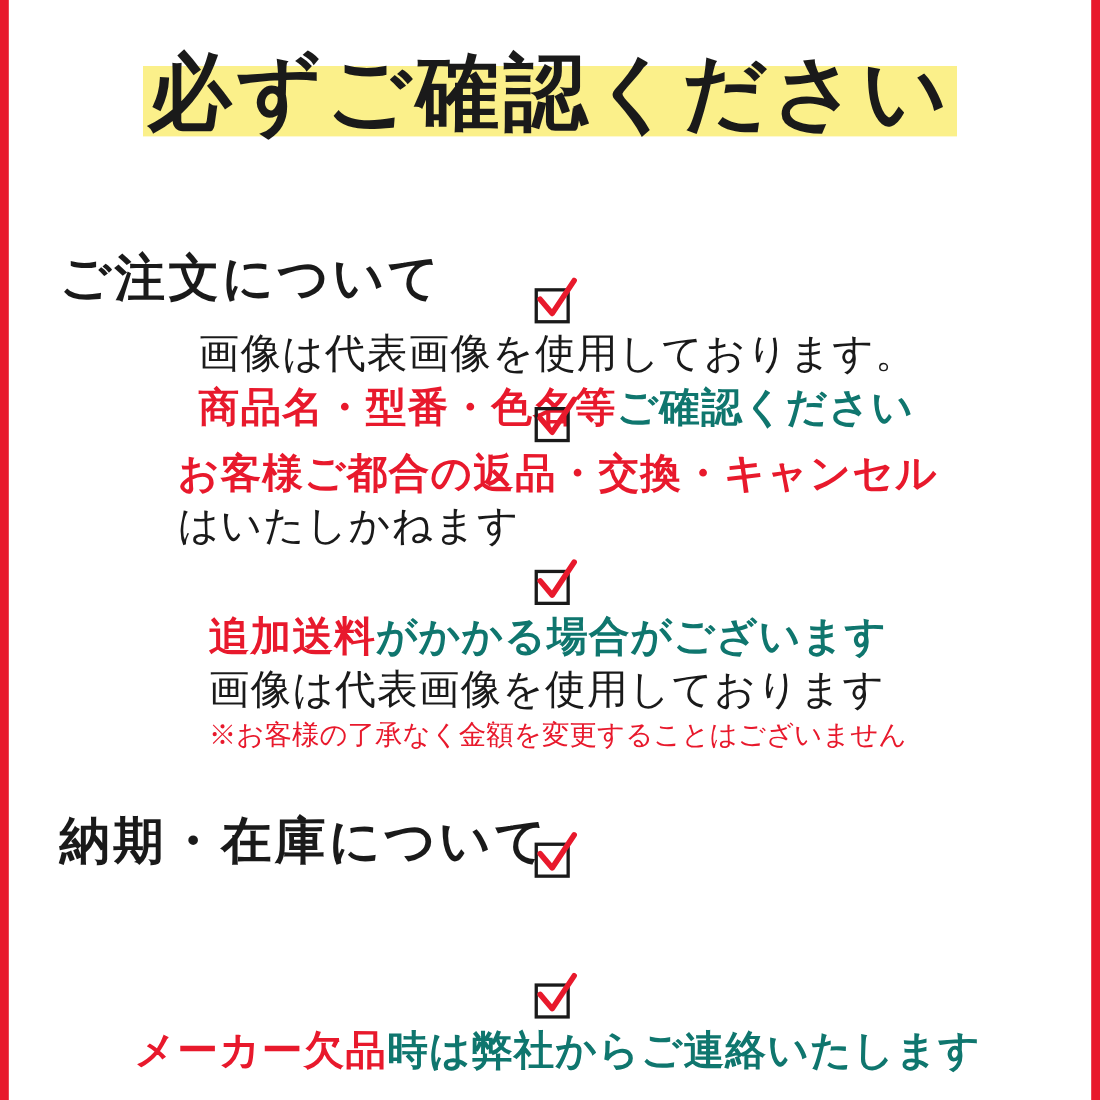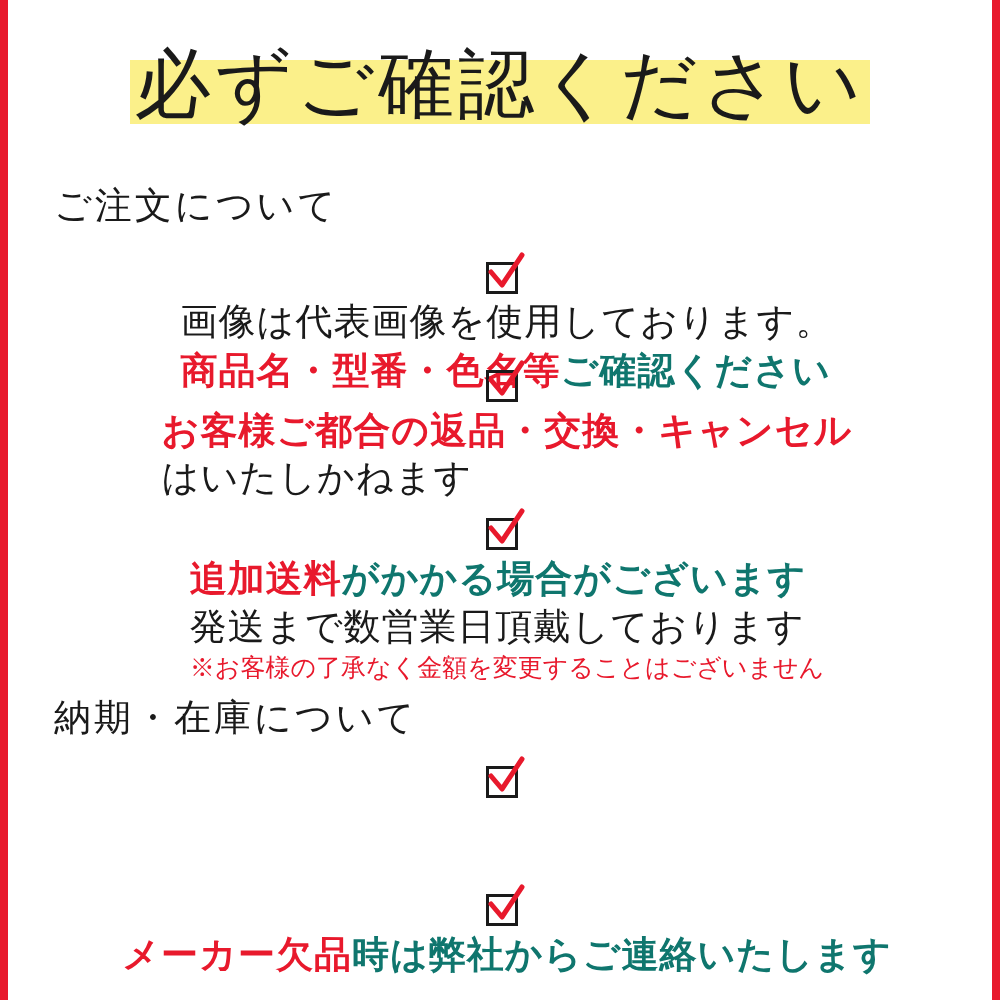--- a/index.html
+++ b/index.html
@@ -45,37 +45,38 @@
     transform: translateX(-50%);
     top: 26px;
     width: 740px;
     height: 64px;
     background: #fbf08a;
   }
   .title-text {
     position: relative;
     display: inline-block;
     font-family: "DejaVu Serif", "Liberation Serif", serif;
-    font-weight: normal;
+    font-weight: bold;
     font-size: 76px;
     line-height: 100px;
     letter-spacing: 4px;
     color: #1a1a1a;
     white-space: nowrap;
     text-align: right;
   }
 
   
   .section-heading {
     font-family: "DejaVu Serif", "Liberation Serif", serif;
-    font-weight: normal;
-    font-size: 37px;
+    font-weight: bold;
+    font-size: 46px;
     line-height: 56px;
     letter-spacing: 3px;
     color: #1a1a1a;
+    margin-top: 46px;
   }
   .sec1 { position: absolute; left: 38px; top: 178px; }
   .sec2 { position: absolute; left: 38px; top: 690px; }
 
   
   .item {
     position: absolute;
     left: 44px;
     right: 30px;
     display: flex;
@@ -180,21 +181,21 @@
 
     <div class="item i3">
       <div class="chk">
         <div class="box"></div>
         <svg class="tick" viewBox="0 0 38 42" xmlns="http://www.w3.org/2000/svg">
           <path d="M4 20 L15 33 L35 3" fill="none" stroke="#e8192c" stroke-width="5" stroke-linecap="round" stroke-linejoin="round"></path>
         </svg>
       </div>
       <div class="lines">
         <div class="line"><span class="red">追加送料</span><span class="blk">がかかる場合がございます</span></div>
-        <div class="line">発送まで数営業日頂戴しております</div>
+        <div class="line">画像は代表画像を使用しております</div>
         <div class="note">※お客様の了承なく金額を変更することはございません</div>
       </div>
     </div>
 
     <div class="section-heading sec2">納期・在庫について</div>
 
     <div class="item i4">
       <div class="chk">
         <div class="box"></div>
         <svg class="tick" viewBox="0 0 38 42" xmlns="http://www.w3.org/2000/svg">

